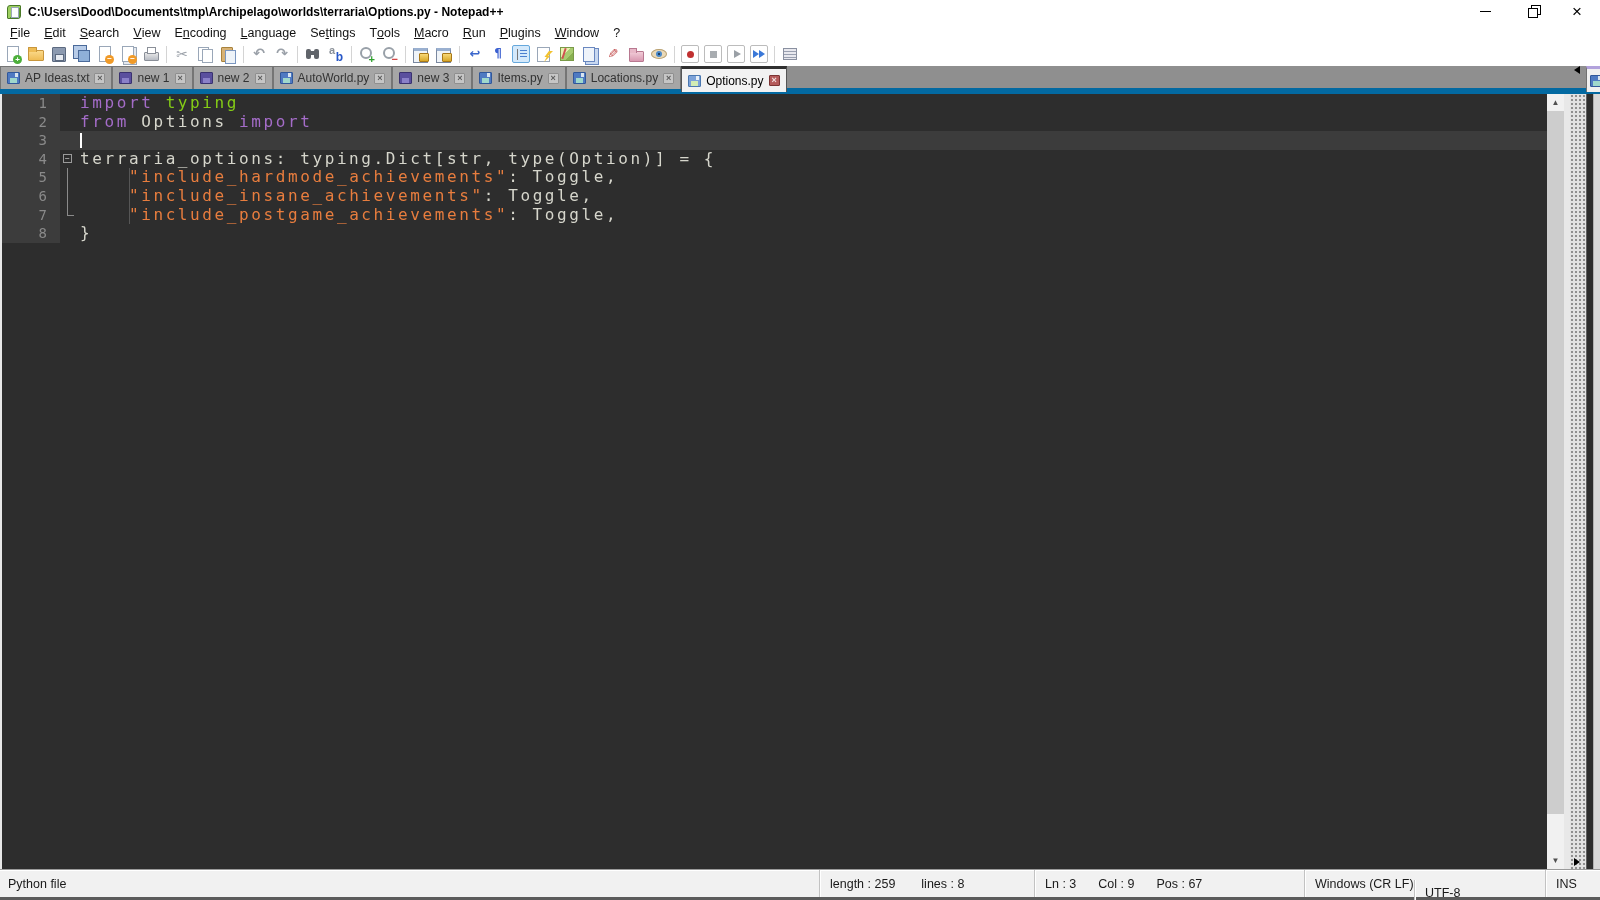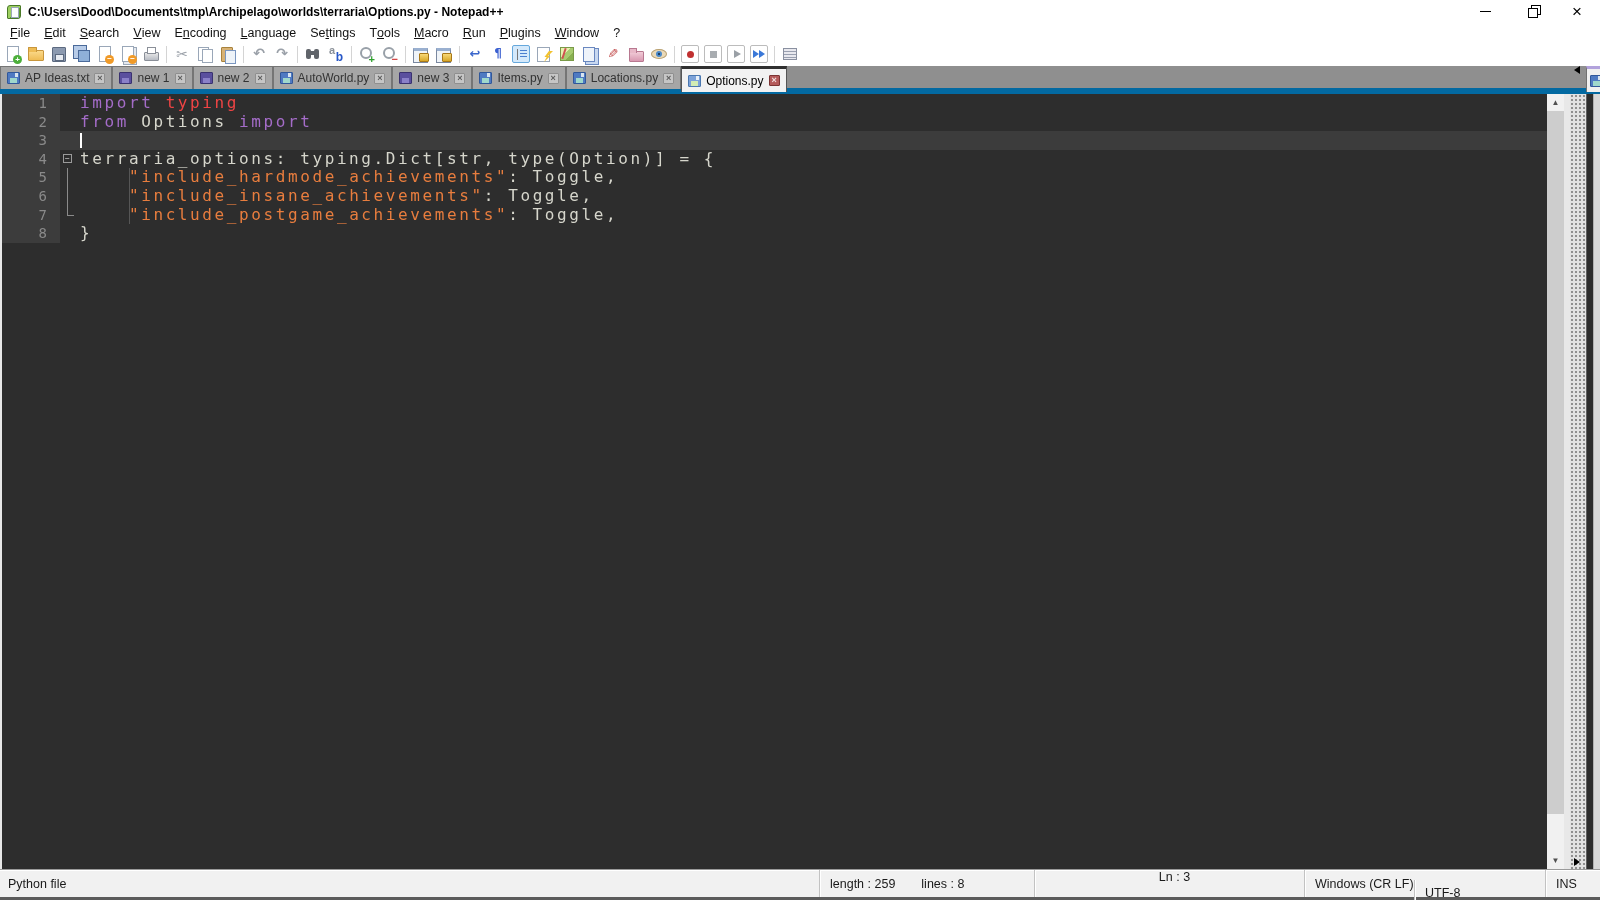--- a/index.html
+++ b/index.html
@@ -121,21 +121,21 @@
   .gap-col { width:6px; background:#e8e8e8; flex:0 0 auto; }
   .splitter { width:16px; flex:0 0 auto; background-color:#e2e2e2; background-image:radial-gradient(#8f8f8f 1px,transparent 1.3px); background-size:4px 4px; position:relative; }
   .splitter .arr-right { position:absolute; bottom:3px; left:4px; width:0; height:0; border-top:4px solid transparent; border-bottom:4px solid transparent; border-left:6px solid #000; }
   .sliver-pane { width:14px; flex:0 0 auto; background:linear-gradient(90deg,#606060 0 1px,#2d2d2d 1px 7px,#b0b0b0 7px 8px,#d8d8d8 8px); }
 
   
   .statusbar { height:28px; background:#f1f1f1; border-top:1px solid #9a9a9a; box-shadow:inset 0 1px 0 #fff; display:flex; align-items:center; font-size:12.5px; color:#1a1a1a; flex:0 0 auto; }
   .sb-cell { height:100%; display:flex; align-items:center; padding-left:10px; border-left:1px solid #c2c2c2; box-shadow:inset 1px 0 0 #fff; }
   .sb-doctype { flex:1; border-left:none; box-shadow:none; padding-left:8px; }
   .sb-size { width:215px; gap:26px; }
-  .sb-pos { width:270px; gap:22px;flex-direction:column; }
+  .sb-pos { width:270px; gap:22px; }
   .sb-eol { width:110px; }
   .sb-enc { width:131px;margin-top:19px; }
   .sb-ins { width:55px; }
 </style>
 </head>
 <body>
 
 <div class="win">
 
   <div class="titlebar">
@@ -271,21 +271,21 @@
       <div class="sliver-tab">
         <span class="fd fd-blue"></span>
       </div>
     </div>
 
   <div class="editor-row">
     <div class="editor" id="editor">
         <div class="line">
           <span class="ln-cell">1</span>
           <span class="fold-cell"></span>
-          <span class="code"><span style="color: rgb(164, 108, 200);">import</span><span style="color: #ef4444;"> typing</span></span>
+          <span class="code"><span style="color: rgb(164, 108, 200);">import</span><span style="color: #84cc16;"> typing</span></span>
         </div>
         <div class="line">
           <span class="ln-cell">2</span>
           <span class="fold-cell"></span>
           <span class="code"><span style="color: rgb(164, 108, 200);">from</span><span style="color: rgb(214, 214, 204);"> Options </span><span style="color: rgb(164, 108, 200);">import</span></span>
         </div>
         <div class="line current">
           <span class="ln-cell">3</span>
           <span class="fold-cell"></span>
           <span class="code"><span class="caret"></span></span>

